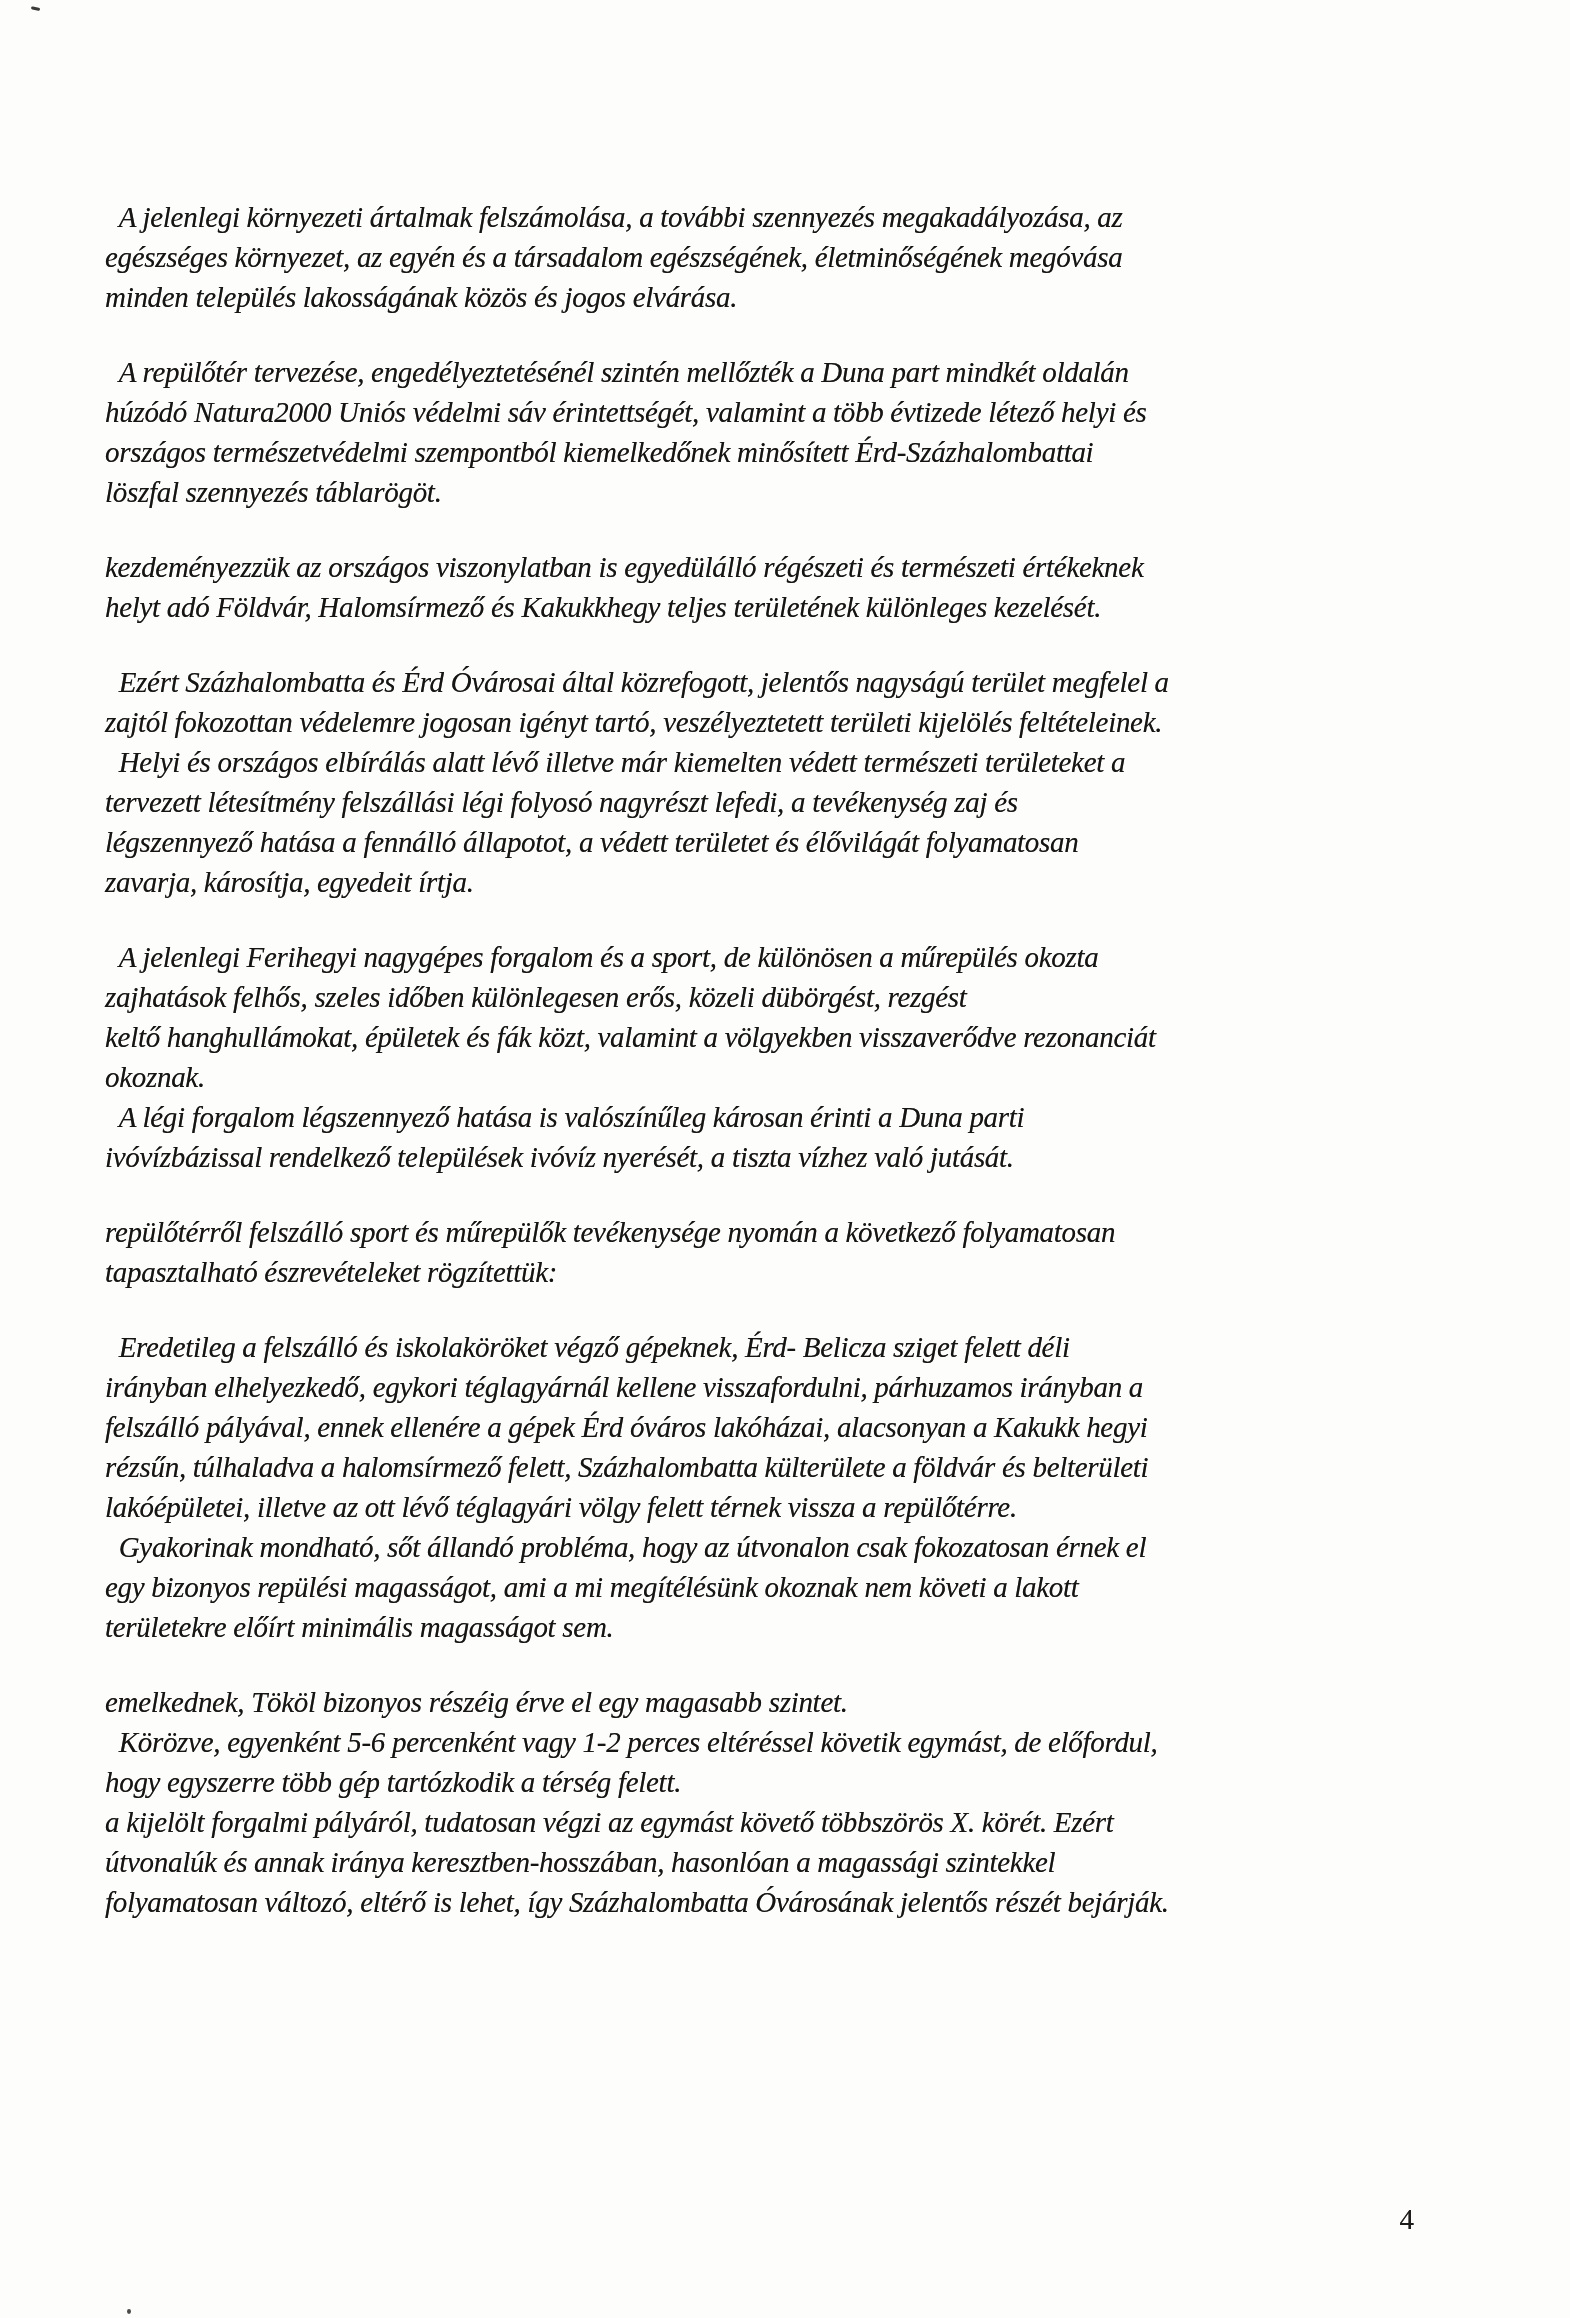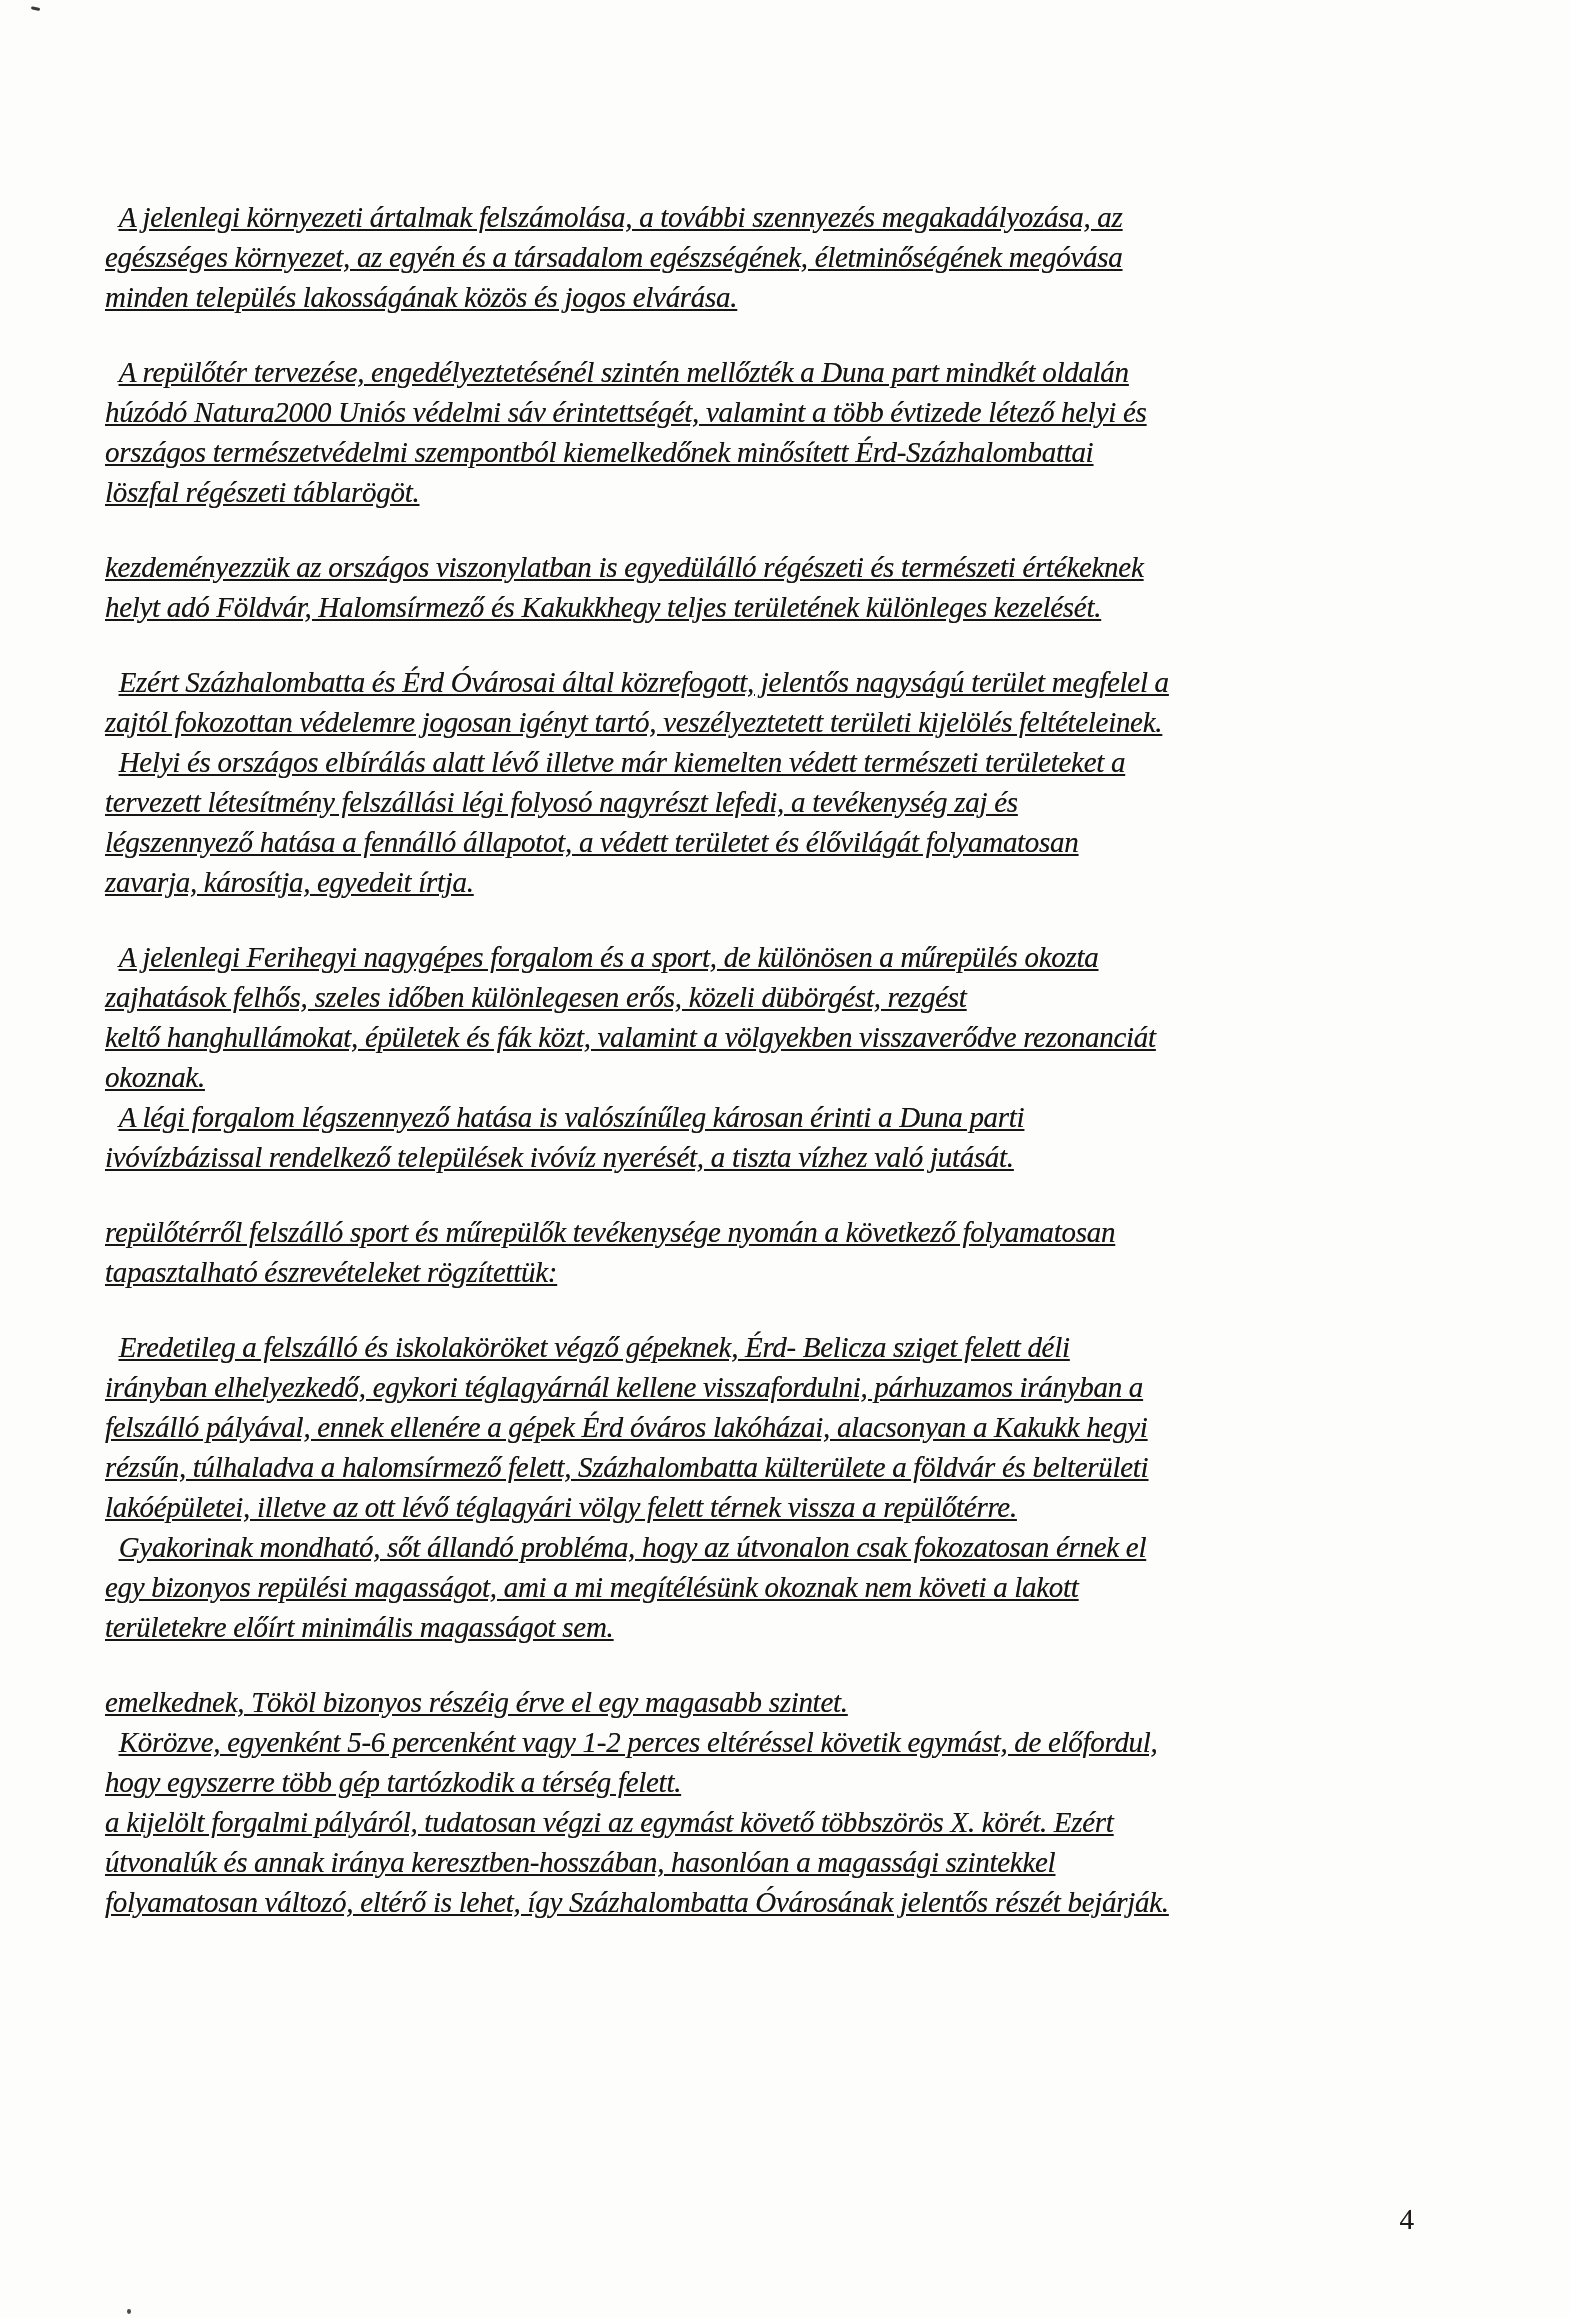--- a/index.html
+++ b/index.html
@@ -30,21 +30,20 @@
     font-size: 29px;
     line-height: 40px;
     letter-spacing: -0.3px;
     text-shadow: 0 0 0.6px rgba(20,18,16,0.6);
   }
   .para {
     margin: 0 0 35px 0;
   }
   .line {
     white-space: nowrap;
-    text-decoration: underline;
   }
   .ind {
     padding-left: 13.7px;
   }
   .page-number {
     position: absolute;
     top: 2203px;
     right: 156px;
     font-size: 29px;
     font-style: normal;
@@ -83,21 +82,21 @@
     <div class="para">
       <div class="line ind">A jelenlegi környezeti ártalmak felszámolása, a további szennyezés megakadályozása, az</div>
       <div class="line">egészséges környezet, az egyén és a társadalom egészségének, életminőségének megóvása</div>
       <div class="line">minden település lakosságának közös és jogos elvárása.</div>
     </div>
 
     <div class="para">
       <div class="line ind">A repülőtér tervezése, engedélyeztetésénél szintén mellőzték a Duna part mindkét oldalán</div>
       <div class="line">húzódó Natura2000 Uniós védelmi sáv érintettségét, valamint a több évtizede létező helyi és</div>
       <div class="line">országos természetvédelmi szempontból kiemelkedőnek minősített Érd-Százhalombattai</div>
-      <div class="line">löszfal régészeti táblarögöt.</div>
+      <div class="line">löszfal szennyezés táblarögöt.</div>
     </div>
 
     <div class="para">
       <div class="line">kezdeményezzük az országos viszonylatban is egyedülálló régészeti és természeti értékeknek</div>
       <div class="line">helyt adó Földvár, Halomsírmező és Kakukkhegy teljes területének különleges kezelését.</div>
     </div>
 
     <div class="para">
       <div class="line ind">Ezért Százhalombatta és Érd Óvárosai által közrefogott, jelentős nagyságú terület megfelel a</div>
       <div class="line">zajtól fokozottan védelemre jogosan igényt tartó, veszélyeztetett területi kijelölés feltételeinek.</div>

